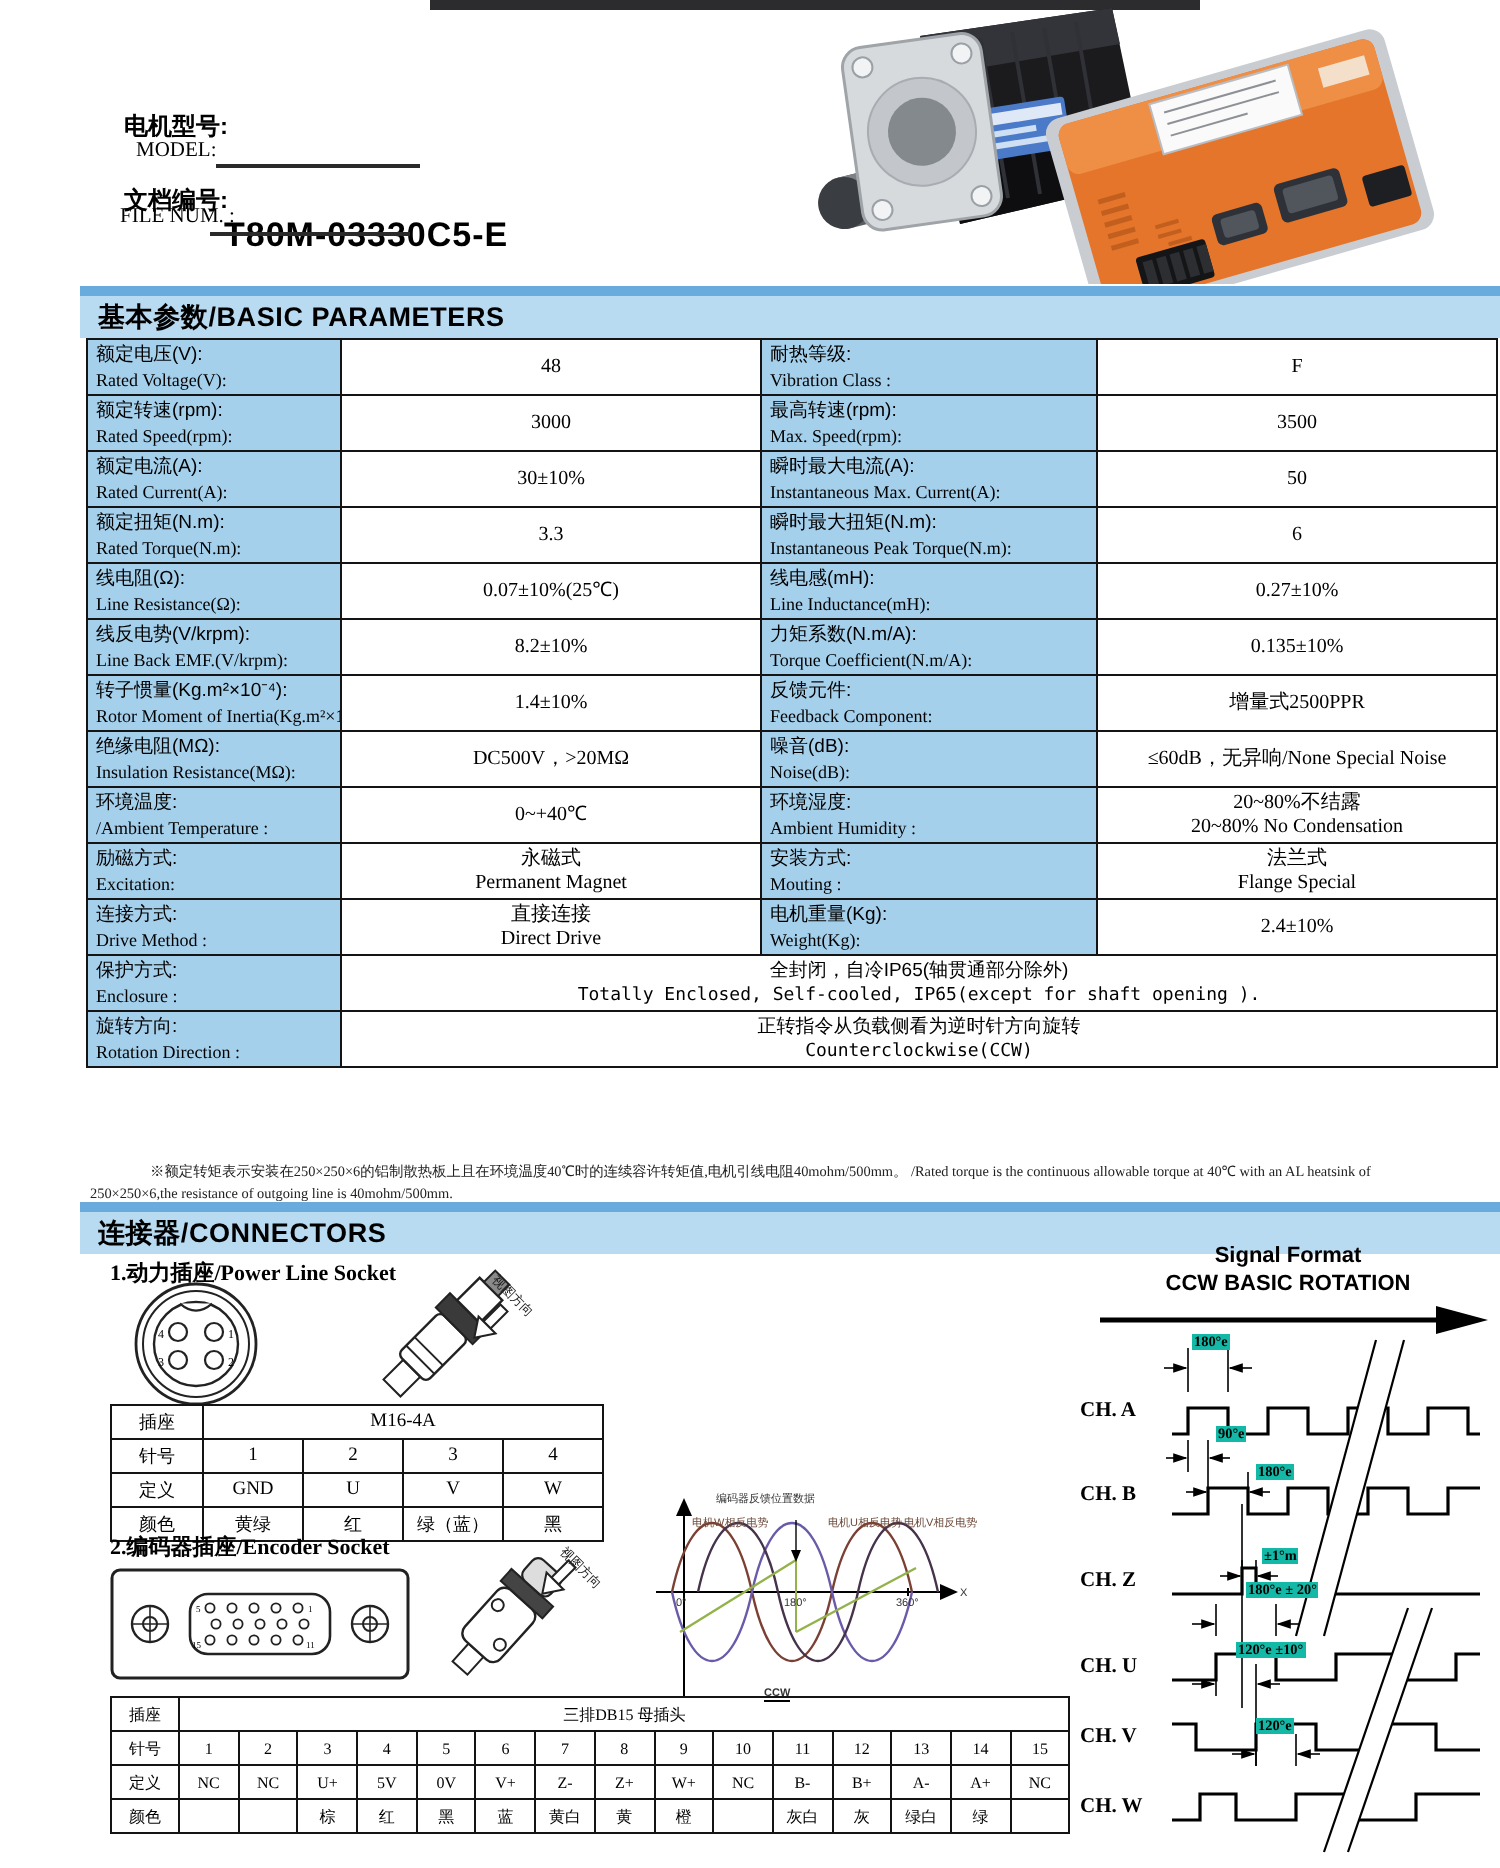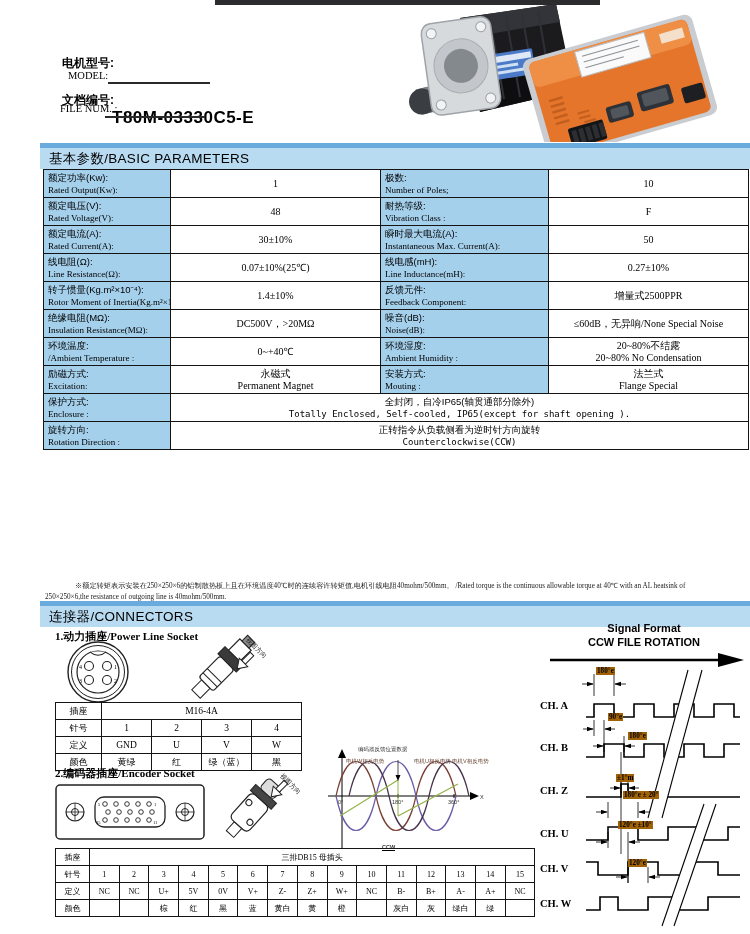--- a/index.html
+++ b/index.html
@@ -8,21 +8,21 @@
   
   .hdr-zh{font-family:"Liberation Sans",sans-serif;font-weight:bold;font-size:12px;}
   .hdr-en{font-size:10.5px;}
   .model-val{font-family:"Liberation Sans",sans-serif;font-weight:bold;font-size:17px;letter-spacing:.5px;margin-top:48px;}
   .uline{border-bottom:2px solid #2a2a2a;}
   .topstrip{background:#2c2c2f;height:5px;}
   
   .band{left:40px;width:710px;height:26px;}
   .band .strip{height:5px;background:#6aabdd;}
   .band .bg{height:21px;background:#b9dbf2;display:flex;align-items:center;}
-  .band .txt{font-family:"Liberation Sans",sans-serif;font-weight:normal;font-size:13.5px;padding-left:9px;letter-spacing:.3px;}
+  .band .txt{font-family:"Liberation Sans",sans-serif;font-weight:bold;font-size:13.5px;padding-left:9px;letter-spacing:.3px;}
   
   table{border-collapse:collapse;table-layout:fixed;}
   .btable{width:705px;}
   .btable td{border:1.6px solid #141414;padding:0 4px;height:27px;vertical-align:middle;overflow:hidden;}
   .lblcell{background:#a5d0ec;}
   .zh{font-family:"Liberation Sans",sans-serif;font-size:9.5px;line-height:12px;white-space:nowrap;}
   .en{font-size:9px;line-height:12px;white-space:nowrap;}
   .valcell{text-align:center;font-size:10px;line-height:12px;}
   .spanval{text-align:center;font-size:9.5px;line-height:12px;}
   .spanval .l2{font-family:"DejaVu Sans Mono",monospace;font-size:9px;}
@@ -35,21 +35,21 @@
   .ptable td{border:1.4px solid #141414;height:16px;text-align:center;font-size:9.5px;padding:0;}
   .ptable .hd{font-family:"Liberation Sans",sans-serif;font-size:9px;}
   .etable{width:480px;}
   .etable td{border:1.2px solid #141414;height:16px;text-align:center;font-size:8px;padding:0;overflow:hidden;}
   .etable .hd{font-family:"Liberation Sans",sans-serif;font-size:8px;}
   
   .sigwrap{left:538px;top:622px;width:212px;height:312px;}
   .sig-t1{position:absolute;left:26px;top:0;width:160px;text-align:center;font-family:"Liberation Sans",sans-serif;font-weight:bold;font-size:11px;}
   .sig-t2{position:absolute;left:26px;top:14px;width:160px;text-align:center;font-family:"Liberation Sans",sans-serif;font-weight:bold;font-size:11px;}
   .chlbl{position:absolute;left:2px;font-weight:bold;font-size:10.5px;white-space:nowrap;}
-  .ann{position:absolute;font-size:7.2px;font-weight:bold;background:#a16207;padding:0 1px;white-space:nowrap;}
+  .ann{position:absolute;font-size:7.2px;font-weight:bold;background:#14b8a6;padding:0 1px;white-space:nowrap;}
   .comwrap{left:322px;top:744px;width:170px;height:112px;}
   .tiny{position:absolute;font-size:5.5px;font-family:"Liberation Sans",sans-serif;color:#333;white-space:nowrap;}
   .greenlbl{color:#6d4a3a;}
   .ccw{border-bottom:1px solid #000;font-weight:bold;}
   .viewlbl{position:absolute;font-size:6.5px;font-family:"Liberation Sans",sans-serif;transform:rotate(45deg);transform-origin:left top;color:#222;white-space:nowrap;}
   .wv{fill:none;stroke:#000;stroke-width:1.6;}
   .brk{stroke:#000;stroke-width:1.1;}
   .dim line{stroke:#000;stroke-width:.8;}
   .guide{stroke:#000;stroke-width:.5;}
 </style>
@@ -150,98 +150,134 @@
 
   <table class="abs btable" style="left:43px;top:169px;">
     <colgroup>
         <col style="width:127px">
         <col style="width:210px">
         <col style="width:168px">
         <col style="width:200px">
       </colgroup>
     <tbody>
 
-        <tr>
-          <td class="lblcell">
-            <div class="zh">额定功率(Kw):</div>
-            <div class="en">Rated Output(Kw):</div>
-          </td>
-          <td class="valcell">
-            <div>1</div>
-            <div></div>
-          </td>
-          <td class="lblcell">
-            <div class="zh">极数:</div>
-            <div class="en">Number of Poles;</div>
-          </td>
-          <td class="valcell">
-            <div>10</div>
-            <div></div>
-          </td>
-        </tr>
 
         <tr>
           <td class="lblcell">
             <div class="zh">额定电压(V):</div>
             <div class="en">Rated Voltage(V):</div>
           </td>
           <td class="valcell">
             <div>48</div>
             <div></div>
           </td>
           <td class="lblcell">
             <div class="zh">耐热等级:</div>
             <div class="en">Vibration Class :</div>
           </td>
           <td class="valcell">
             <div>F</div>
             <div></div>
           </td>
         </tr>
 
+        <tr>
+          <td class="lblcell">
+            <div class="zh">额定转速(rpm):</div>
+            <div class="en">Rated Speed(rpm):</div>
+          </td>
+          <td class="valcell">
+            <div>3000</div>
+            <div></div>
+          </td>
+          <td class="lblcell">
+            <div class="zh">最高转速(rpm):</div>
+            <div class="en">Max. Speed(rpm):</div>
+          </td>
+          <td class="valcell">
+            <div>3500</div>
+            <div></div>
+          </td>
+        </tr>
 
         <tr>
           <td class="lblcell">
             <div class="zh">额定电流(A):</div>
             <div class="en">Rated Current(A):</div>
           </td>
           <td class="valcell">
             <div>30±10%</div>
             <div></div>
           </td>
           <td class="lblcell">
             <div class="zh">瞬时最大电流(A):</div>
             <div class="en">Instantaneous Max. Current(A):</div>
           </td>
           <td class="valcell">
             <div>50</div>
             <div></div>
           </td>
         </tr>
 
+        <tr>
+          <td class="lblcell">
+            <div class="zh">额定扭矩(N.m):</div>
+            <div class="en">Rated Torque(N.m):</div>
+          </td>
+          <td class="valcell">
+            <div>3.3</div>
+            <div></div>
+          </td>
+          <td class="lblcell">
+            <div class="zh">瞬时最大扭矩(N.m):</div>
+            <div class="en">Instantaneous Peak Torque(N.m):</div>
+          </td>
+          <td class="valcell">
+            <div>6</div>
+            <div></div>
+          </td>
+        </tr>
 
         <tr>
           <td class="lblcell">
             <div class="zh">线电阻(Ω):</div>
             <div class="en">Line Resistance(Ω):</div>
           </td>
           <td class="valcell">
             <div>0.07±10%(25℃)</div>
             <div></div>
           </td>
           <td class="lblcell">
             <div class="zh">线电感(mH):</div>
             <div class="en">Line Inductance(mH):</div>
           </td>
           <td class="valcell">
             <div>0.27±10%</div>
             <div></div>
           </td>
         </tr>
 
+        <tr>
+          <td class="lblcell">
+            <div class="zh">线反电势(V/krpm):</div>
+            <div class="en">Line Back EMF.(V/krpm):</div>
+          </td>
+          <td class="valcell">
+            <div>8.2±10%</div>
+            <div></div>
+          </td>
+          <td class="lblcell">
+            <div class="zh">力矩系数(N.m/A):</div>
+            <div class="en">Torque Coefficient(N.m/A):</div>
+          </td>
+          <td class="valcell">
+            <div>0.135±10%</div>
+            <div></div>
+          </td>
+        </tr>
 
         <tr>
           <td class="lblcell">
             <div class="zh">转子惯量(Kg.m²×10⁻⁴):</div>
             <div class="en">Rotor Moment of Inertia(Kg.m²×10⁻⁴):</div>
           </td>
           <td class="valcell">
             <div>1.4±10%</div>
             <div></div>
           </td>
@@ -306,20 +342,38 @@
           <td class="lblcell">
             <div class="zh">安装方式:</div>
             <div class="en">Mouting :</div>
           </td>
           <td class="valcell">
             <div>法兰式</div>
             <div>Flange Special</div>
           </td>
         </tr>
 
+        <tr>
+          <td class="lblcell">
+            <div class="zh">连接方式:</div>
+            <div class="en">Drive Method :</div>
+          </td>
+          <td class="valcell">
+            <div>直接连接</div>
+            <div>Direct Drive</div>
+          </td>
+          <td class="lblcell">
+            <div class="zh">电机重量(Kg):</div>
+            <div class="en">Weight(Kg):</div>
+          </td>
+          <td class="valcell">
+            <div>2.4±10%</div>
+            <div></div>
+          </td>
+        </tr>
       </tbody>
     <tbody>
       <tr>
         <td class="lblcell">
           <div class="zh">保护方式:</div>
           <div class="en">Enclosure :</div>
         </td>
         <td class="spanval" colspan="3">
           <div class="zh" style="text-align:center">全封闭，自冷IP65(轴贯通部分除外)</div>
           <div class="l2">Totally Enclosed, Self-cooled, IP65(except for shaft opening ).</div>
@@ -569,21 +623,21 @@
           <td class="hd">灰</td>
           <td class="hd">绿白</td>
           <td class="hd">绿</td>
           <td class="hd"></td>
         </tr>
     </tbody>
   </table>
 
   <div class="abs sigwrap">
     <span class="sig-t1">Signal Format</span>
-    <span class="sig-t2">CCW FILE ROTATION</span>
+    <span class="sig-t2">CCW BASIC ROTATION</span>
     <svg width="212" height="312" viewBox="0 0 212 312" style="position:absolute;left:0;top:0;">
       <defs>
         <marker id="ah" markerWidth="9" markerHeight="8" refX="8" refY="3" orient="auto">
           <path d="M0 0 L9 3 L0 6 Z" fill="#000"></path>
         </marker>
       </defs>
       <line x1="12" y1="38" x2="182" y2="38" stroke="#000" stroke-width="2.5"></line>
       <polygon points="180,31 180,45 206,38" fill="#000"></polygon>
       <path class="wv" d="M48 95 H56 V82 H76 V95 H96 V82 H116 V95 H136 V82 H156 V95 H176 V82 H196 V95 H202"></path>
       <path class="wv" d="M48 135 H66 V122 H86 V135 H106 V122 H126 V135 H146 V122 H166 V135 H186 V122 H202"></path>
@@ -632,19 +686,19 @@
     </svg>
     <span class="chlbl" style="top:78px;">CH. A</span>
     <span class="chlbl" style="top:120px;">CH. B</span>
     <span class="chlbl" style="top:163px;">CH. Z</span>
     <span class="chlbl" style="top:206px;">CH. U</span>
     <span class="chlbl" style="top:241px;">CH. V</span>
     <span class="chlbl" style="top:276px;">CH. W</span>
     <span class="ann" style="left:58px;top:45px;">180°e</span>
     <span class="ann" style="left:70px;top:91px;">90°e</span>
     <span class="ann" style="left:90px;top:110px;">180°e</span>
-    <span class="ann" style="left:78px;top:152px;">±1°m</span>
+    <span class="ann" style="left:93px;top:152px;">±1°m</span>
     <span class="ann" style="left:85px;top:169px;">180°e ± 20°</span>
     <span class="ann" style="left:80px;top:199px;">120°e ±10°</span>
     <span class="ann" style="left:90px;top:237px;">120°e</span>
   </div>
 
 </div>
 
 </body></html>

